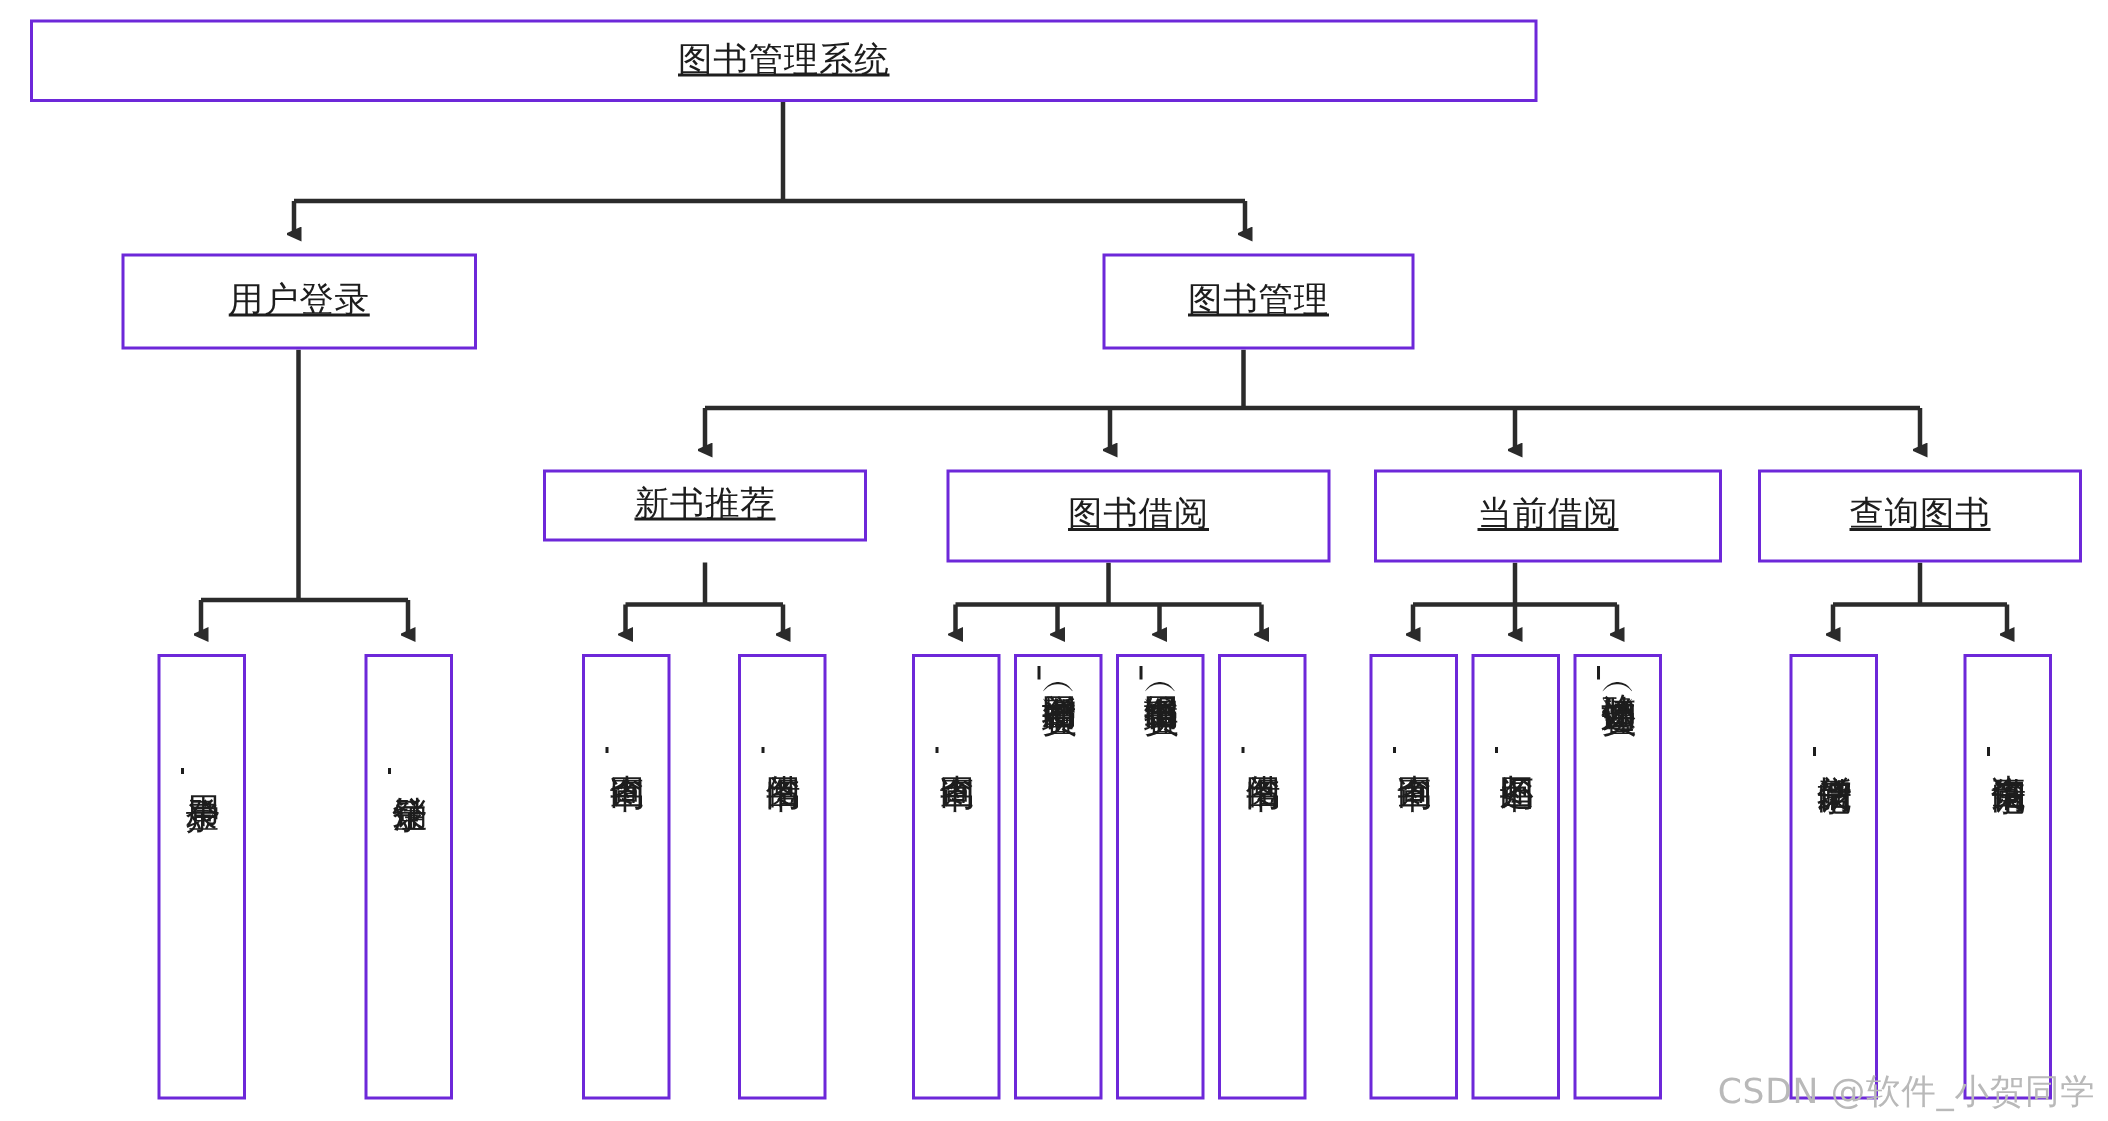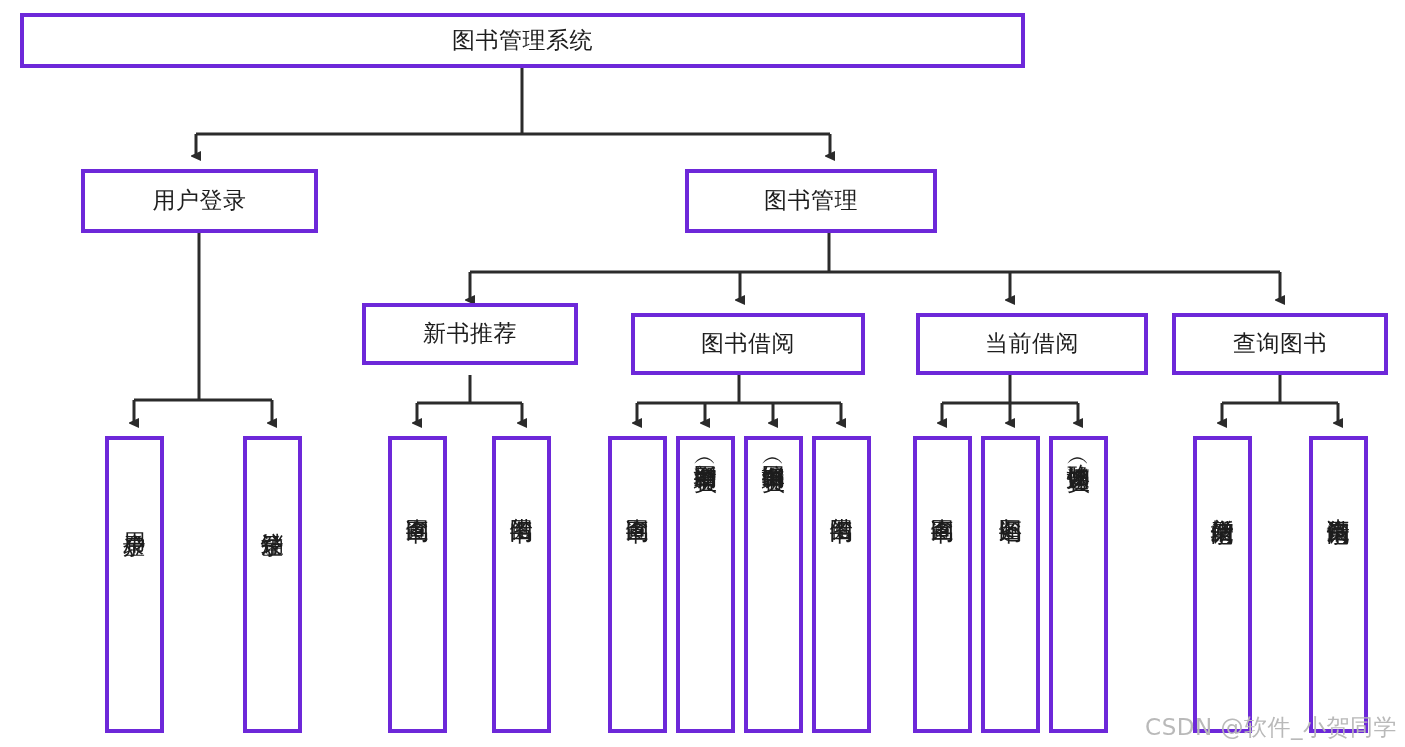--- a/index.html
+++ b/index.html
@@ -22,26 +22,27 @@
     position: absolute;
     left: 0;
     top: 0;
     width: 1405px;
     height: 747px;
     pointer-events: none;
   }
   .node {
     position: absolute;
     box-sizing: border-box;
-    border: 4px solid #6d28d9;
+    border: 2px solid #6d28d9;
     background: #ffffff;
     display: flex;
     align-items: center;
     justify-content: center;
     color: #1d1d1d;
+    text-decoration: underline;
   }
   .node .label {
     display: block;
     text-align: center;
     letter-spacing: 0.5px;
   }
   
   .node.horiz .label {
     font-size: 23px;
     line-height: 1.1;
@@ -134,29 +135,29 @@
   </svg>
 
   <div class="node horiz root" style="left:20px; top:13px; width:1005px; height:55px;">
     <span class="label">图书管理系统</span>
   </div>
 
   <div class="node horiz" style="left:81px; top:169px; width:237px; height:64px;">
     <span class="label">用户登录</span>
   </div>
 
-  <div class="node horiz" style="left:685px; top:169px; width:252px; height:64px;">
+  <div class="node horiz" style="left:735px; top:169px; width:208px; height:64px;">
     <span class="label">图书管理</span>
   </div>
 
-  <div class="node horiz" style="left:362px; top:303px; width:216px; height:62px;">
+  <div class="node horiz" style="left:362px; top:313px; width:216px; height:48px;">
     <span class="label">新书推荐</span>
   </div>
 
-  <div class="node horiz" style="left:631px; top:313px; width:234px; height:62px;">
+  <div class="node horiz" style="left:631px; top:313px; width:256px; height:62px;">
     <span class="label">图书借阅</span>
   </div>
 
   <div class="node horiz" style="left:916px; top:313px; width:232px; height:62px;">
     <span class="label">当前借阅</span>
   </div>
 
   <div class="node horiz" style="left:1172px; top:313px; width:216px; height:62px;">
     <span class="label">查询图书</span>
   </div>

